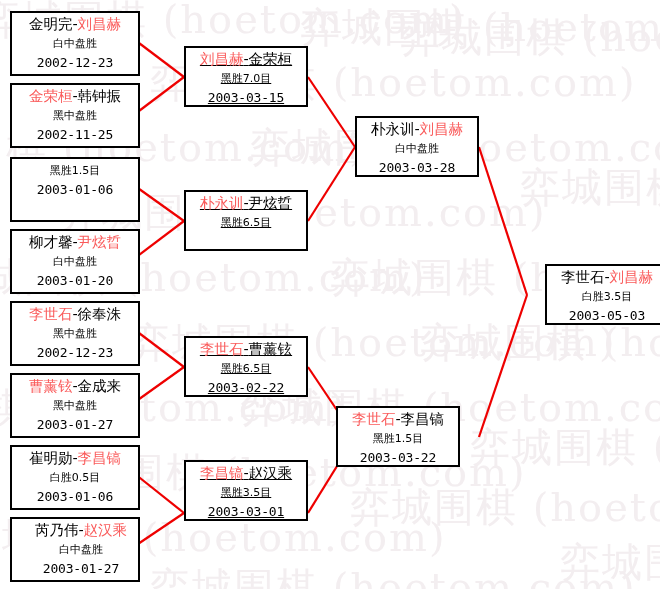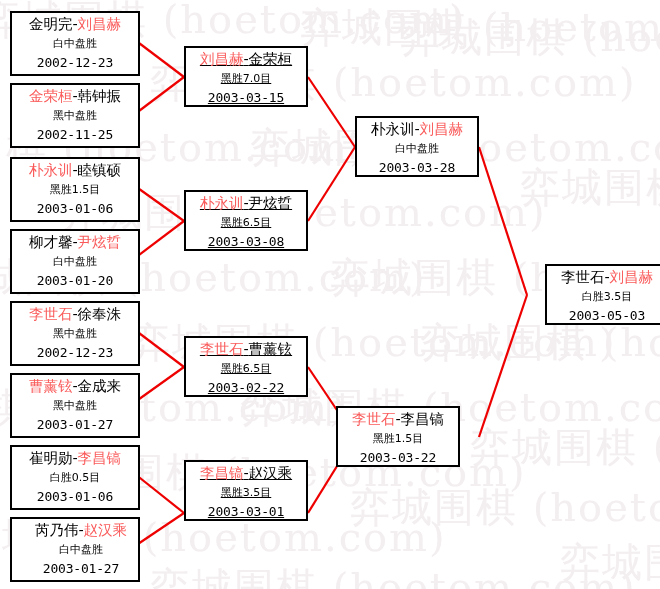--- a/index.html
+++ b/index.html
@@ -134,21 +134,20 @@
         <div class="players"><span class="lose">金明完</span><span class="dash">-</span><span class="win">刘昌赫</span></div>
         <div class="result">白中盘胜</div>
         <div class="match-date">2002-12-23</div>
       </div>
       <div class="match-box col-r1" style="left: 10px; top: 83px;">
         <div class="players"><span class="win">金荣桓</span><span class="dash">-</span><span class="lose">韩钟振</span></div>
         <div class="result">黑中盘胜</div>
         <div class="match-date">2002-11-25</div>
       </div>
       <div class="match-box col-r1" style="left: 10px; top: 157px;">
-        <div class="players"><span class="win">朴永训</span><span class="dash">-</span><span class="lose">睦镇硕</span></div>
         <div class="result">黑胜1.5目</div>
         <div class="match-date">2003-01-06</div>
       </div>
       <div class="match-box col-r1" style="left: 10px; top: 229px;">
         <div class="players"><span class="lose">柳才馨</span><span class="dash">-</span><span class="win">尹炫晢</span></div>
         <div class="result">白中盘胜</div>
         <div class="match-date">2003-01-20</div>
       </div>
       <div class="match-box col-r1" style="left: 10px; top: 301px;">
         <div class="players"><span class="win">李世石</span><span class="dash">-</span><span class="lose">徐奉洙</span></div>
@@ -171,21 +170,20 @@
         <div class="match-date">2003-01-27</div>
       </div>
       <div class="match-box col-r2" style="left: 184px; top: 46px;">
         <div class="players"><span class="win">刘昌赫</span><span class="dash">-</span><span class="lose">金荣桓</span></div>
         <div class="result">黑胜7.0目</div>
         <div class="match-date">2003-03-15</div>
       </div>
       <div class="match-box col-r2" style="left: 184px; top: 190px;">
         <div class="players"><span class="win">朴永训</span><span class="dash">-</span><span class="lose">尹炫晢</span></div>
         <div class="result">黑胜6.5目</div>
-        <div class="match-date">2003-03-08</div>
       </div>
       <div class="match-box col-r2" style="left: 184px; top: 336px;">
         <div class="players"><span class="win">李世石</span><span class="dash">-</span><span class="lose">曹薰铉</span></div>
         <div class="result">黑胜6.5目</div>
         <div class="match-date">2003-02-22</div>
       </div>
       <div class="match-box col-r2" style="left: 184px; top: 460px;">
         <div class="players"><span class="win">李昌镐</span><span class="dash">-</span><span class="lose">赵汉乘</span></div>
         <div class="result">黑胜3.5目</div>
         <div class="match-date">2003-03-01</div>

